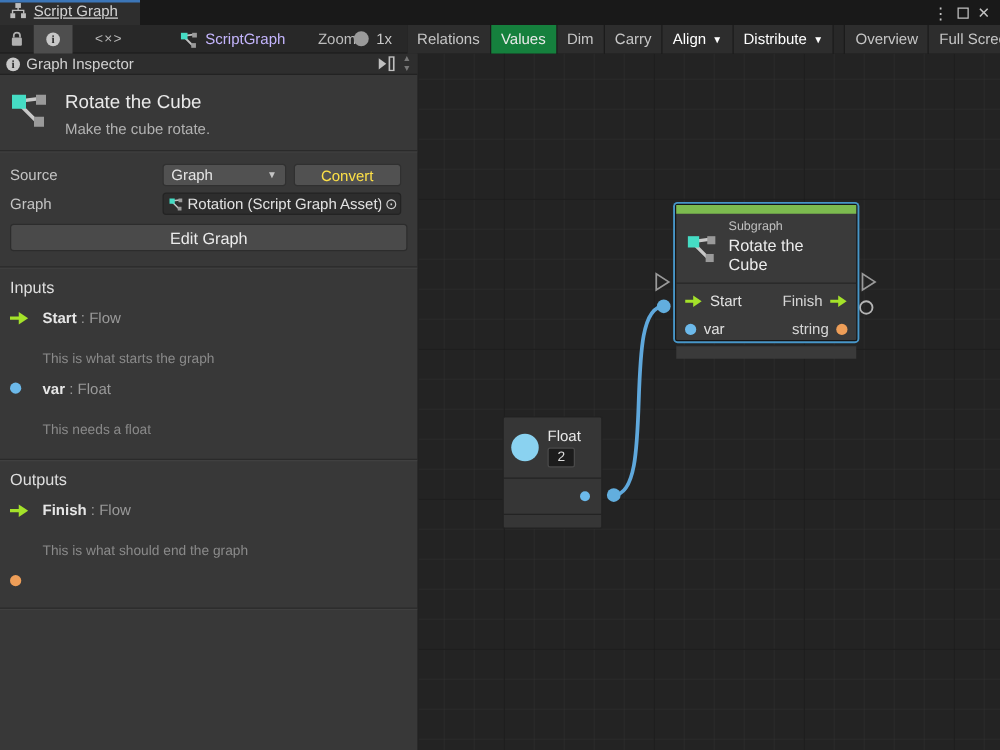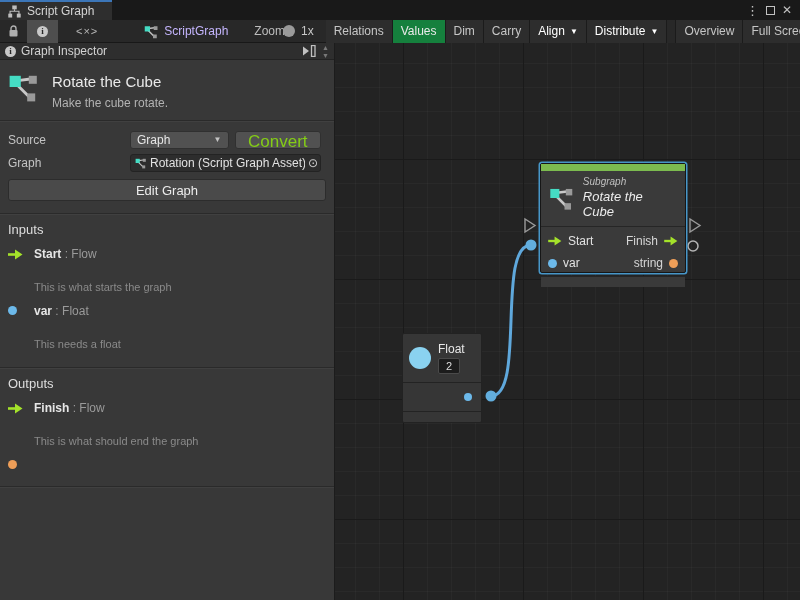--- a/index.html
+++ b/index.html
@@ -2,21 +2,21 @@
 <html><head>
 <meta charset="utf-8">
 <style>
   * { margin:0; padding:0; box-sizing:border-box; }
   html,body { background:#191919; }
   body { font-family:"Liberation Sans","DejaVu Sans",sans-serif; -webkit-font-smoothing:antialiased; }
   .app { position:relative; width:800px; height:600px; overflow:hidden; background:#383838; }
 
   
   .titlebar { position:absolute; left:0; top:0; width:800px; height:20px; background:#191919; display:flex; align-items:stretch; }
-  .tab { width:112px; background:#2e2e2e; border-top:2px solid #3c76b8; display:flex; align-items:center; gap:6px; padding:0 8px; color:#d4d4d4; font-size:12px; }
+  .tab { width:112px; background:#2e2e2e; border-top:2px solid #3c76b8; display:flex; gap:6px; padding:0 8px; color:#d4d4d4; font-size:12px;text-decoration:underline; }
   .win-icons { margin-left:auto; display:flex; align-items:center; gap:7px; padding-right:8px; color:#c2c2c2; }
   .win-icons .kebab { font-size:13px; line-height:1; }
   .win-icons .maxbox { width:9px; height:9px; border:1.5px solid #c2c2c2; }
   .win-icons .closex { font-size:12px; line-height:1; }
 
   
   .toolbar { position:absolute; left:0; top:20px; width:800px; height:23px; background:#282828; border-bottom:1px solid #181818; display:flex; align-items:center; font-size:12px; color:#c8c8c8; }
   .tb-btn { height:23px; display:flex; align-items:center; justify-content:center; padding:0 6px; }
   .tb-btn.active { background:#4e4e4e; }
   .tb-sep { width:1px; height:23px; background:#1e1e1e; }
@@ -44,21 +44,21 @@
   .title-card { display:flex; align-items:flex-start; gap:12px; padding:11px 8px 10px 8px; }
   .title-card .t1 { color:#e9e9e9; font-size:15px; margin-top:2px; }
   .title-card .t2 { color:#b2b2b2; font-size:12px; margin-top:6px; }
   .divider { height:1px; background:#2a2a2a; box-shadow:0 1px 0 #404040; }
 
   .form { padding:9px 13px 0 8px; }
   .frow { display:flex; align-items:center; margin-bottom:4px; height:19px; }
   .frow .flabel { width:122px; color:#c4c4c4; font-size:12px; }
   .dropdown { flex:1; height:18px; background:#515151; border:1px solid #303030; border-radius:3px; color:#e6e6e6; font-size:12px; display:flex; align-items:center; padding:0 6px; margin-right:6px; }
   .dropdown .caret { margin-left:auto; font-size:8px; color:#c4c4c4; }
-  .btn { height:18px; background:#515151; border:1px solid #303030; border-radius:3px; color:#84cc16; font-size:17px; display:flex; align-items:flex-start; justify-content:center; }
+  .btn { height:18px; background:#515151; border:1px solid #303030; border-radius:3px; color:#fde047; font-size:12px; display:flex; align-items:flex-end; justify-content:center; }
   .convert { flex:1; }
   .objfield { flex:1; height:18px; background:#2d2d2d; border:1px solid #232323; border-radius:3px; color:#e2e2e2; font-size:12px; display:flex; align-items:center; gap:3px; padding:0 2px 0 4px; overflow:hidden; white-space:nowrap; }
   .objfield .otext { overflow:hidden; text-overflow:clip; flex:1; }
   .objfield .picker { color:#cfcfcf; font-size:12px; flex:0 0 auto; }
   .edit-graph { margin:7px 8px 12px 8px; height:22px; background:#4a4a4a; border:1px solid #2c2c2c; border-radius:3px; color:#ececec; font-size:13px; display:flex; align-items:center; justify-content:center; }
 
   .section { padding:8px 8px 6px 8px; }
   .sec-title { color:#dedede; font-size:13px; margin-bottom:10px; }
   .port-entry { display:flex; gap:10px; margin-bottom:11px; }
   .picon { width:16px; display:flex; justify-content:flex-start; padding-top:2px; flex:0 0 auto; }
@@ -75,21 +75,21 @@
       linear-gradient(to bottom, #1a1a1a 1px, transparent 1px),
       linear-gradient(to right, rgba(255,255,255,0.028) 1px, transparent 1px),
       linear-gradient(to bottom, rgba(255,255,255,0.028) 1px, transparent 1px);
     background-size:120px 120px,120px 120px,24px 24px,24px 24px;
     background-position:68px 0,0 116px,20px 0,0 20px; }
   .wires { position:absolute; left:0; top:0; width:465px; height:557px; }
 
   .node { position:absolute; background:#3a3a3a; border:1px solid #222; border-radius:2px; }
   .subgraph-node { left:205px; top:120px; width:146px; height:110px; box-shadow:0 0 0 1.5px #4796c8; border-color:#161616; }
   .greenbar { height:7px; background:#7cbb4f; }
-  .node-head { display:flex; align-items:center; gap:8px; padding:5px 8px 7px 8px;font-style:italic; }
+  .node-head { display:flex; align-items:center; gap:8px; padding:5px 8px 7px 8px; }
   .node-kind { font-size:10px; color:#c0c0c0; }
   .node-title { font-size:13px; color:#ececec; margin-top:2px; }
   .ports { border-top:1px solid #262626; padding:3px 0 2px 0; }
   .prow { display:flex; align-items:center; justify-content:space-between; height:22px; padding:0 7px; }
   .pside { display:flex; align-items:center; gap:6px; font-size:12px; }
   .pside.left { color:#e2e2e2; }
   .pside.right { color:#d6d6d6; }
   .node-foot { border-top:1px solid #262626; height:11px; background:#3a3a3a; }
 
   .float-node { left:67px; top:290px; width:80px; height:90px; background:#363636; }

